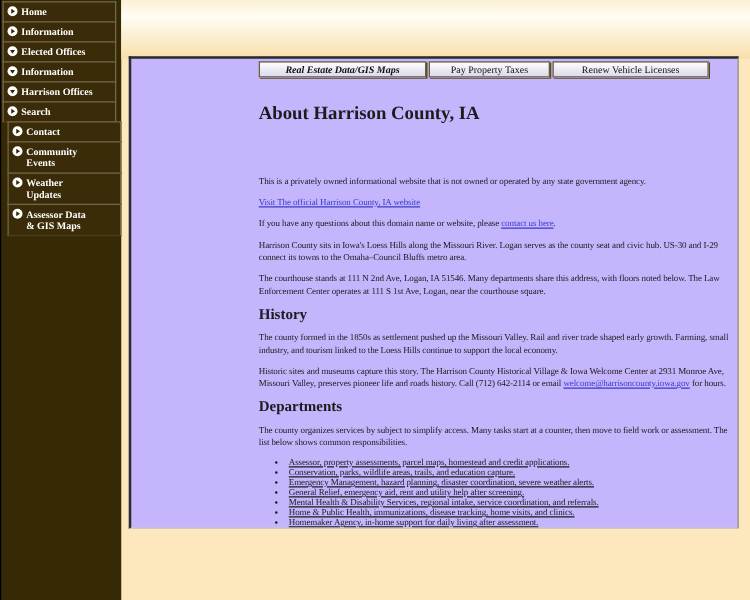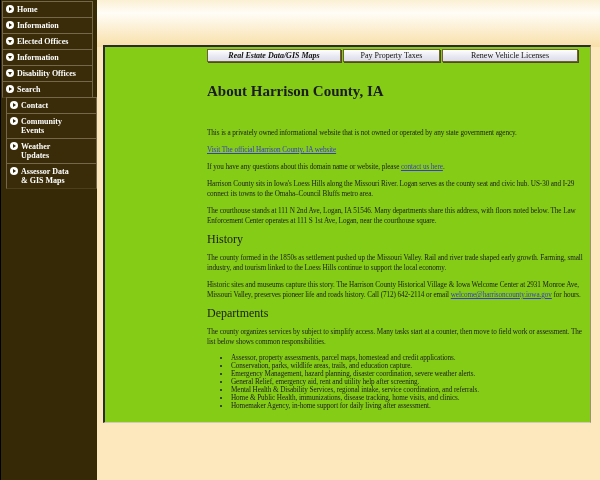--- a/index.html
+++ b/index.html
@@ -32,44 +32,44 @@
   .tri.down{left:1.8px;top:3px;border-left:2.3px solid transparent;border-right:2.3px solid transparent;border-top:3.4px solid #342703;}
   .sb-label{white-space:pre-line;}
   
   .main{position:absolute;left:97px;top:0;width:503px;height:480px;}
   .topband{
     position:absolute;left:0;top:0;width:503px;height:47px;
     background:linear-gradient(180deg,#fbf0d3 0%,#fffdf6 28%,#f8dfa8 100%);
   }
   .contentbox{
     position:absolute;left:6px;top:45px;width:488px;height:378px;
-    box-sizing:border-box;background:#84cc16;
+    box-sizing:border-box;background:#c4b5fd;
     border-top:2px solid #2b2b2b;border-left:2px solid #2b2b2b;
     border-right:1px solid #9a9270;border-bottom:1px solid #cfc9b8;
     overflow:hidden;
   }
   .inner{padding:0 2px 0 102px;color:#1c1c1c;}
   .topnav{
     position:absolute;left:110px;top:49px;display:flex;gap:2px;z-index:3;
   }
   .nav-btn{
     box-sizing:border-box;height:13px;padding:0 6px;
     font-family:"Liberation Serif",serif;font-size:8px;line-height:11px;color:#111;
     background:linear-gradient(180deg,#ffffff 0%,#e9e9f2 55%,#dcdcec 100%);
     border:1px solid #6d6233;box-shadow:1px 1px 0 #55491f;
     cursor:pointer;white-space:nowrap;
   }
   .nav-btn.emph{font-style:italic;font-weight:bold;}
-  .w1{width:134px;}.w2{width:97px;}.w3{width:136px;}
+  .w1{width:134px;}.w2{width:97px;}.w3{width:125px;}
   h1{font-size:15px;line-height:16px;margin:36px 0 0 0;font-weight:bold;}
-  h2{font-size:12px;line-height:13px;margin:5px 0 0 0;font-weight:normal;}
+  h2{font-size:12px;line-height:13px;margin:5px 0 0 0;font-weight:bold;}
   p{font-size:7.2px;line-height:10px;letter-spacing:-0.08px;margin:7px 0;}
-  p.first{margin-top:29px;}
+  p.first{margin-top:41px;}
   a{color:#3a3acc;text-decoration:underline;cursor:pointer;}
-  ul{margin:0 0 0 0;padding-left:24px;}
+  ul{margin:0 0 0 0;padding-left:24px;text-decoration:underline;}
   li{font-size:7.2px;line-height:8px;letter-spacing:-0.08px;margin:0;}
 </style>
 </head>
 <body>
 
 <div class="sidebar">
   <div class="sb-item">
     <span class="sb-icon">
         <i class="tri right"></i>
       </span>
@@ -90,21 +90,21 @@
   <div class="sb-item">
     <span class="sb-icon">
         <i class="tri down"></i>
       </span>
     <span class="sb-label">Information</span>
   </div>
   <div class="sb-item">
     <span class="sb-icon">
         <i class="tri down"></i>
       </span>
-    <span class="sb-label">Disability Offices</span>
+    <span class="sb-label">Harrison Offices</span>
   </div>
   <div class="sb-item">
     <span class="sb-icon">
         <i class="tri right"></i>
       </span>
     <span class="sb-label">Search</span>
   </div>
   <div class="sb-item g2">
     <span class="sb-icon">
         <i class="tri right"></i>

